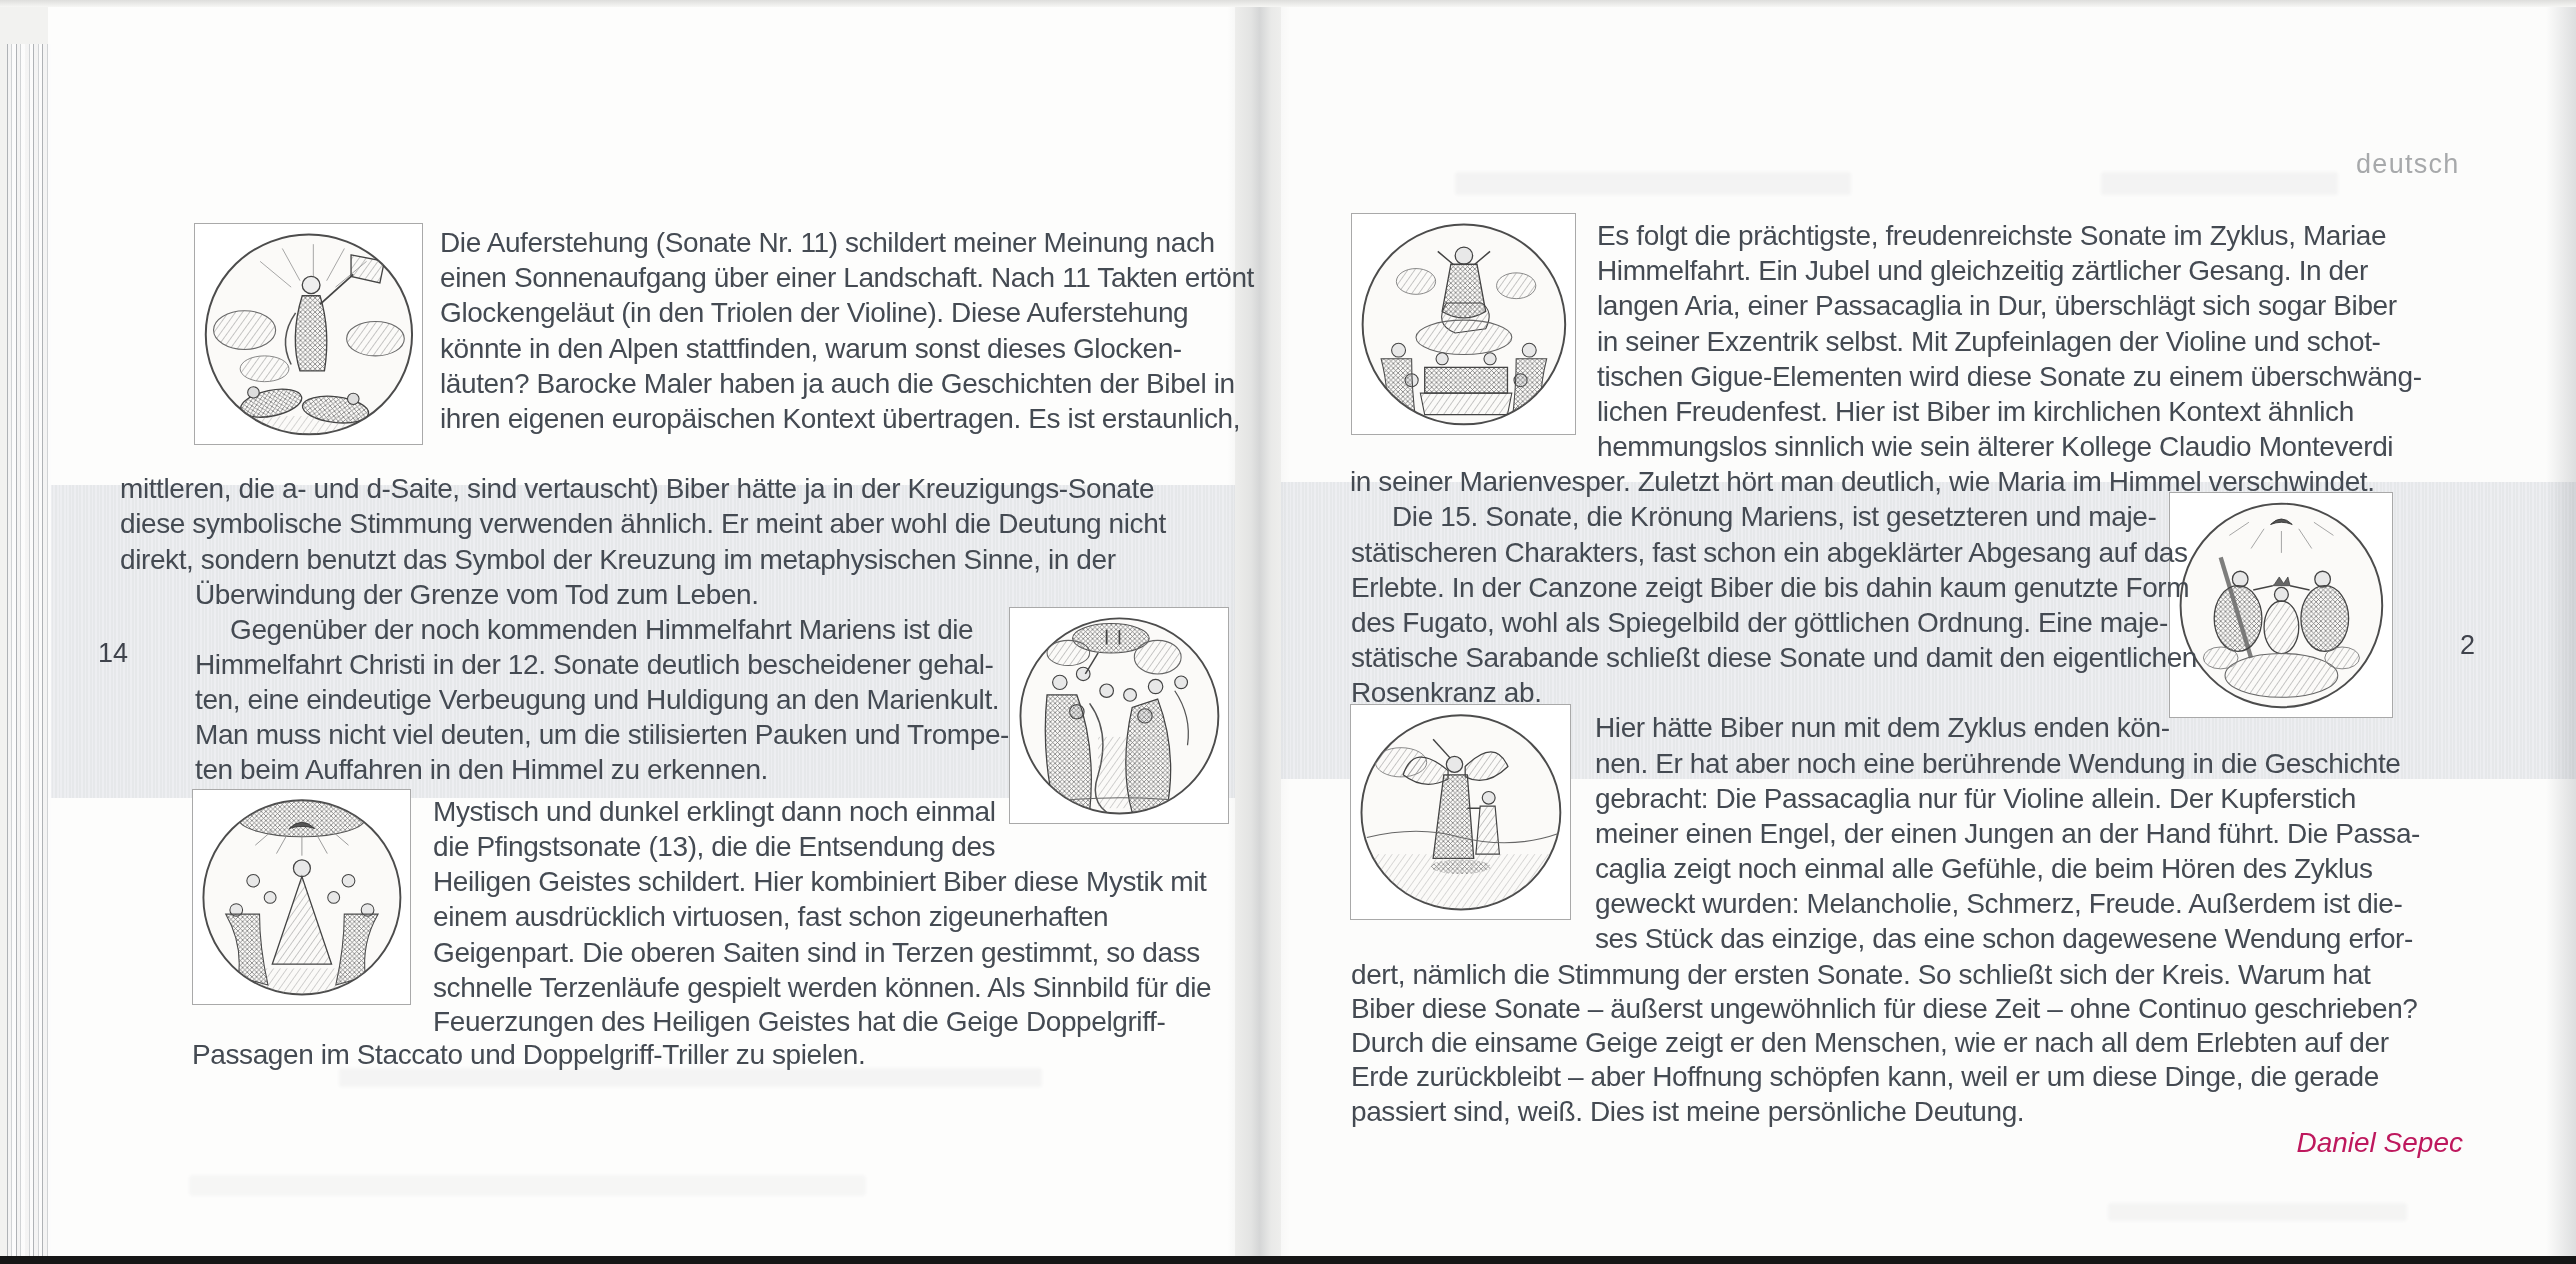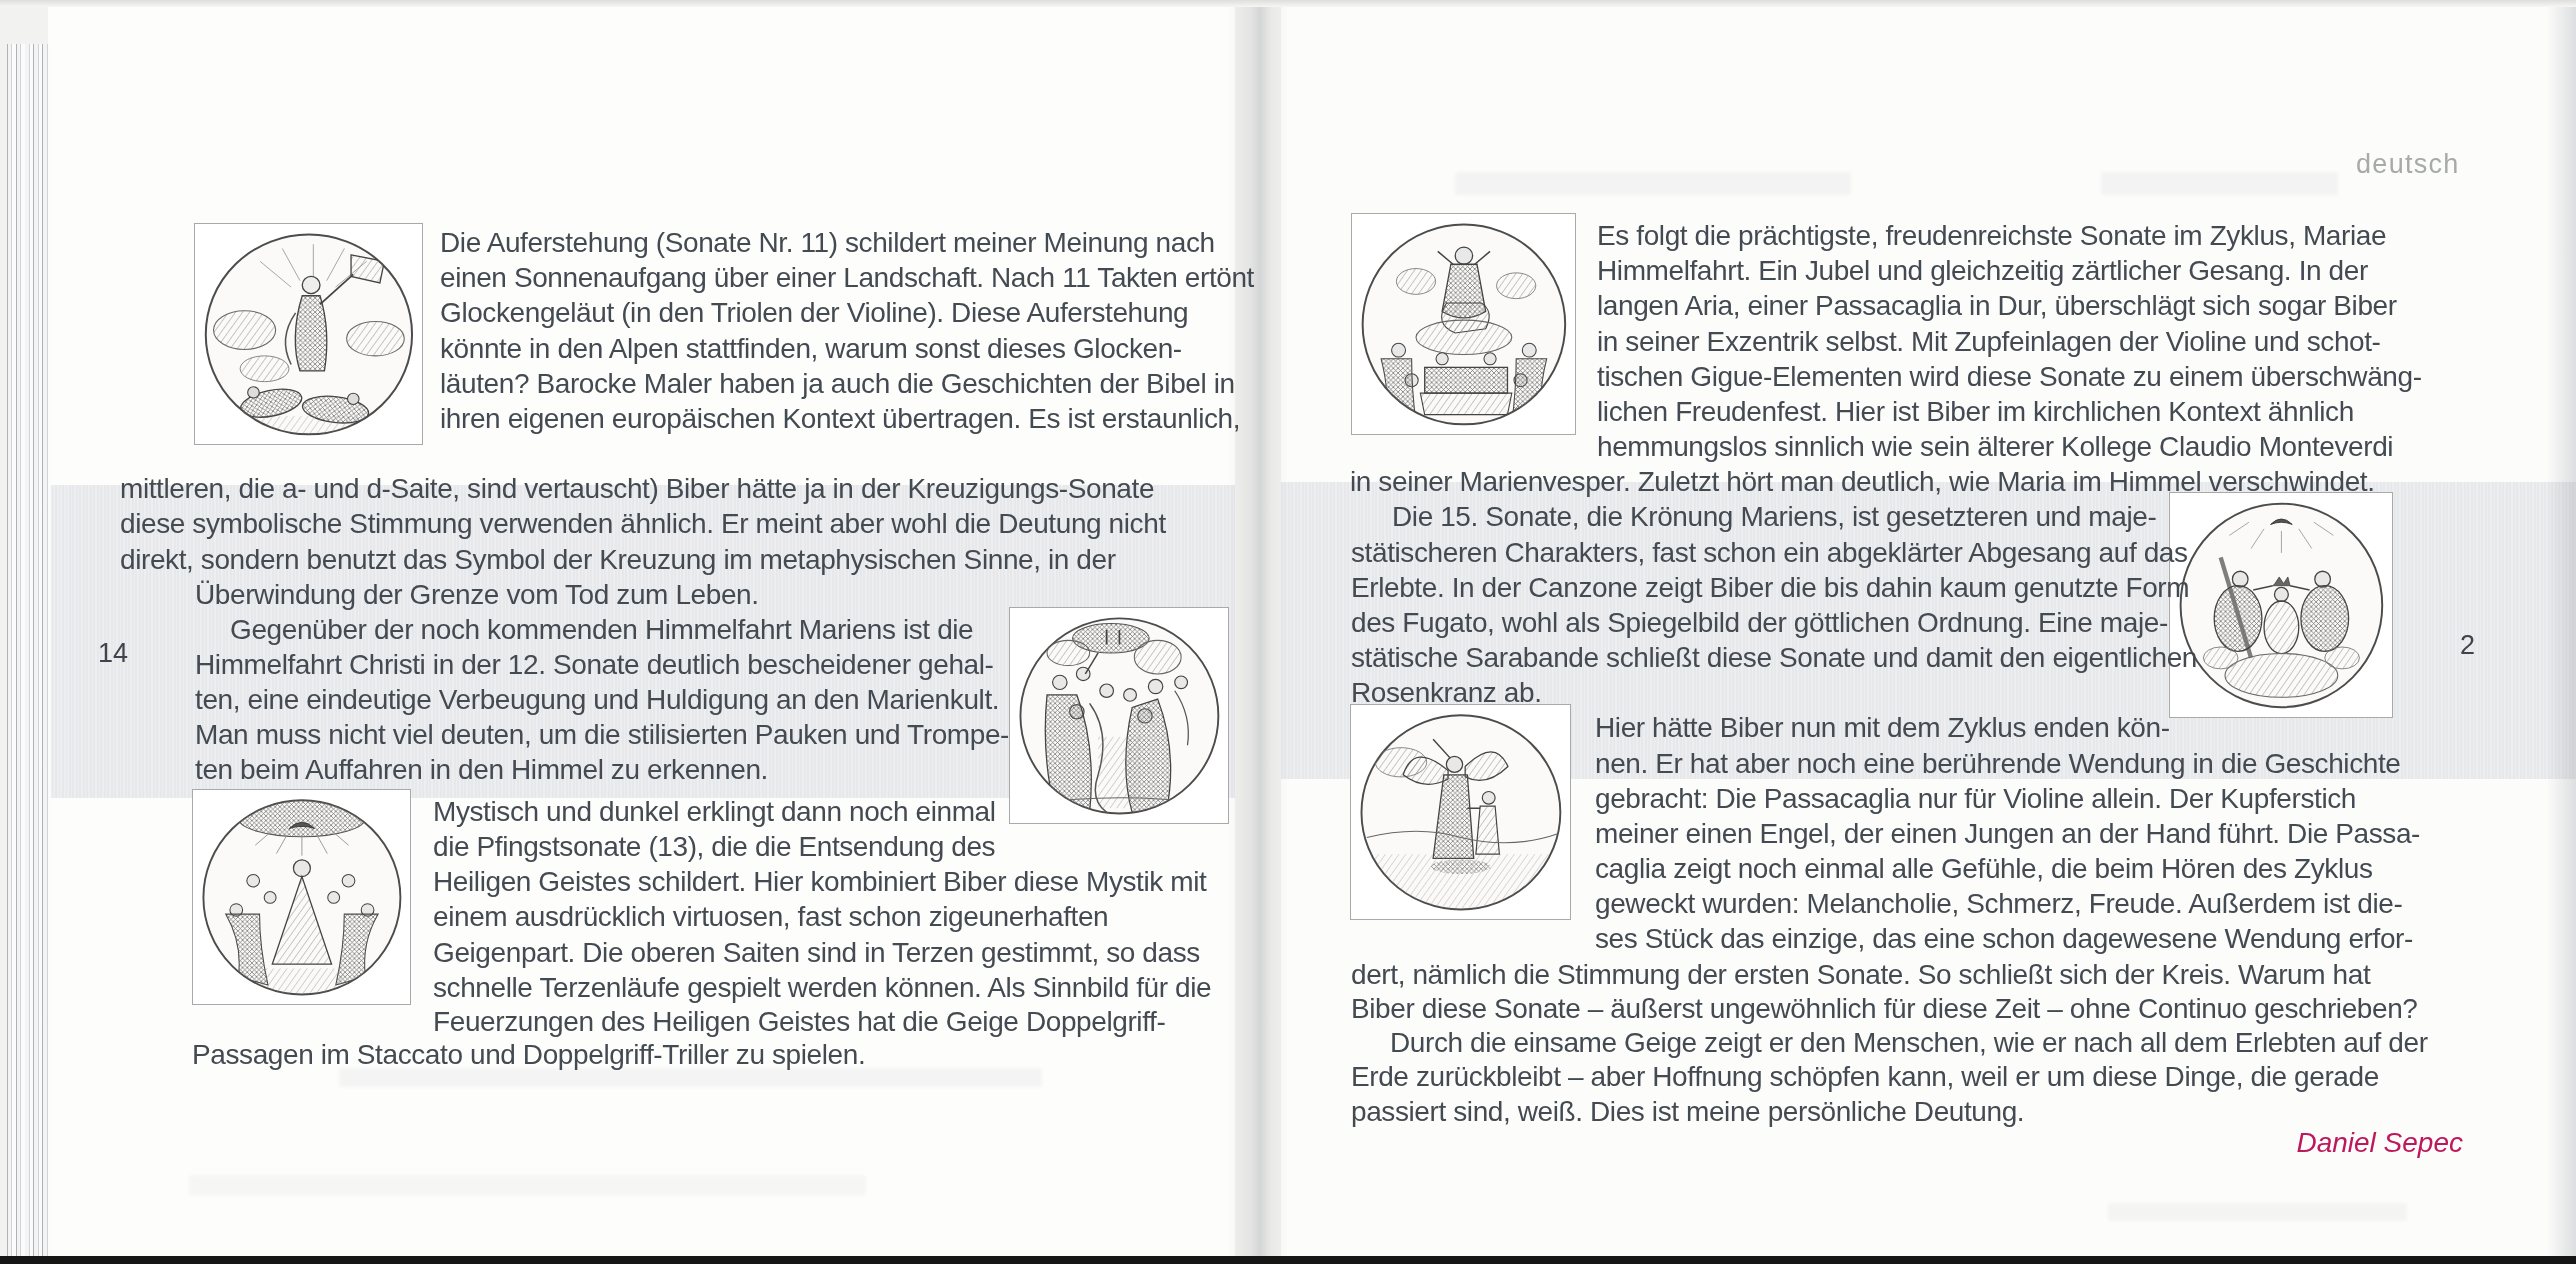--- a/index.html
+++ b/index.html
@@ -285,21 +285,21 @@
   <div class="ln" style="left:1351px;top:675px;">Rosenkranz ab.</div>
   <div class="ln" style="left:1595px;top:710px;">Hier hätte Biber nun mit dem Zyklus enden kön-</div>
   <div class="ln" style="left:1595px;top:746px;">nen. Er hat aber noch eine berührende Wendung in die Geschichte</div>
   <div class="ln" style="left:1595px;top:781px;">gebracht: Die Passacaglia nur für Violine allein. Der Kupferstich</div>
   <div class="ln" style="left:1595px;top:816px;">meiner einen Engel, der einen Jungen an der Hand führt. Die Passa-</div>
   <div class="ln" style="left:1595px;top:851px;">caglia zeigt noch einmal alle Gefühle, die beim Hören des Zyklus</div>
   <div class="ln" style="left:1595px;top:886px;">geweckt wurden: Melancholie, Schmerz, Freude. Außerdem ist die-</div>
   <div class="ln" style="left:1595px;top:921px;">ses Stück das einzige, das eine schon dagewesene Wendung erfor-</div>
   <div class="ln" style="left:1351px;top:957px;">dert, nämlich die Stimmung der ersten Sonate. So schließt sich der Kreis. Warum hat</div>
   <div class="ln" style="left:1351px;top:991px;">Biber diese Sonate – äußerst ungewöhnlich für diese Zeit – ohne Continuo geschrieben?</div>
-  <div class="ln" style="left:1351px;top:1025px;margin-left:39px;">Durch die einsame Geige zeigt er den Menschen, wie er nach all dem Erlebten auf der</div>
+  <div class="ln" style="left:1351px;top:1025px;">Durch die einsame Geige zeigt er den Menschen, wie er nach all dem Erlebten auf der</div>
   <div class="ln" style="left:1351px;top:1059px;">Erde zurückbleibt – aber Hoffnung schöpfen kann, weil er um diese Dinge, die gerade</div>
   <div class="ln" style="left:1351px;top:1094px;">passiert sind, weiß. Dies ist meine persönliche Deutung.</div>
 
   <div class="sig" style="left:2110px;top:1125px;width:353px;">Daniel Sepec</div>
 
   <div class="edge-bottom"></div>
 </div>
 
 
 </body></html>

